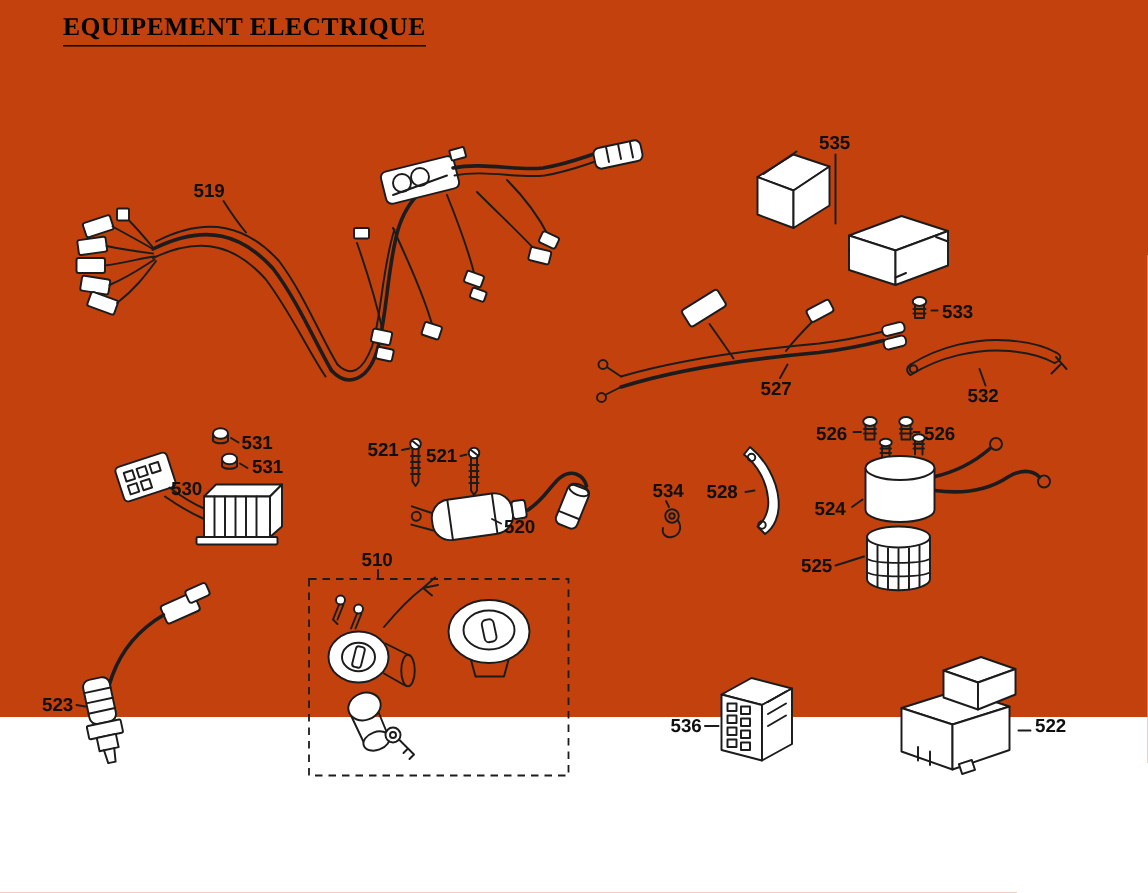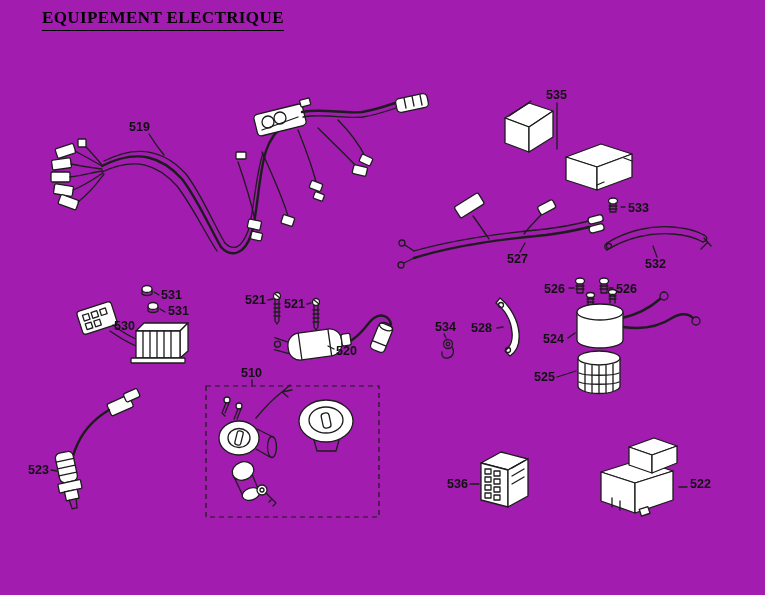--- a/index.html
+++ b/index.html
@@ -1,21 +1,21 @@
 <!DOCTYPE html>
 <html><head>
 <meta charset="utf-8">
 <style>
   * { margin:0; padding:0; box-sizing:border-box; }
   html,body { background:#ffffff; }
   body {
     width:765px; height:595px; position:relative; overflow:hidden;
     font-family:"Liberation Sans", sans-serif;
   }
-  .page { width:765px; height:595px; position:relative; background:#a21caf; }
+  .page { width:765px; height:478px; position:relative; background:#c2410c; }
   .hdr { position:absolute; top:8px; left:42px; }
   .title {
     font-family:"Liberation Serif", serif;
     font-size:17px; font-weight:bold; letter-spacing:0.4px; color:#000;
     display:inline-block; border-bottom:1.7px solid #000; padding-bottom:2px;
     white-space:nowrap;
   }
   svg.diagram { position:absolute; top:0; left:0; }
   .ln   { fill:none; stroke:#1c1c1c; stroke-width:1.3; stroke-linecap:round; stroke-linejoin:round; }
   .thick{ stroke-width:2.4; }

